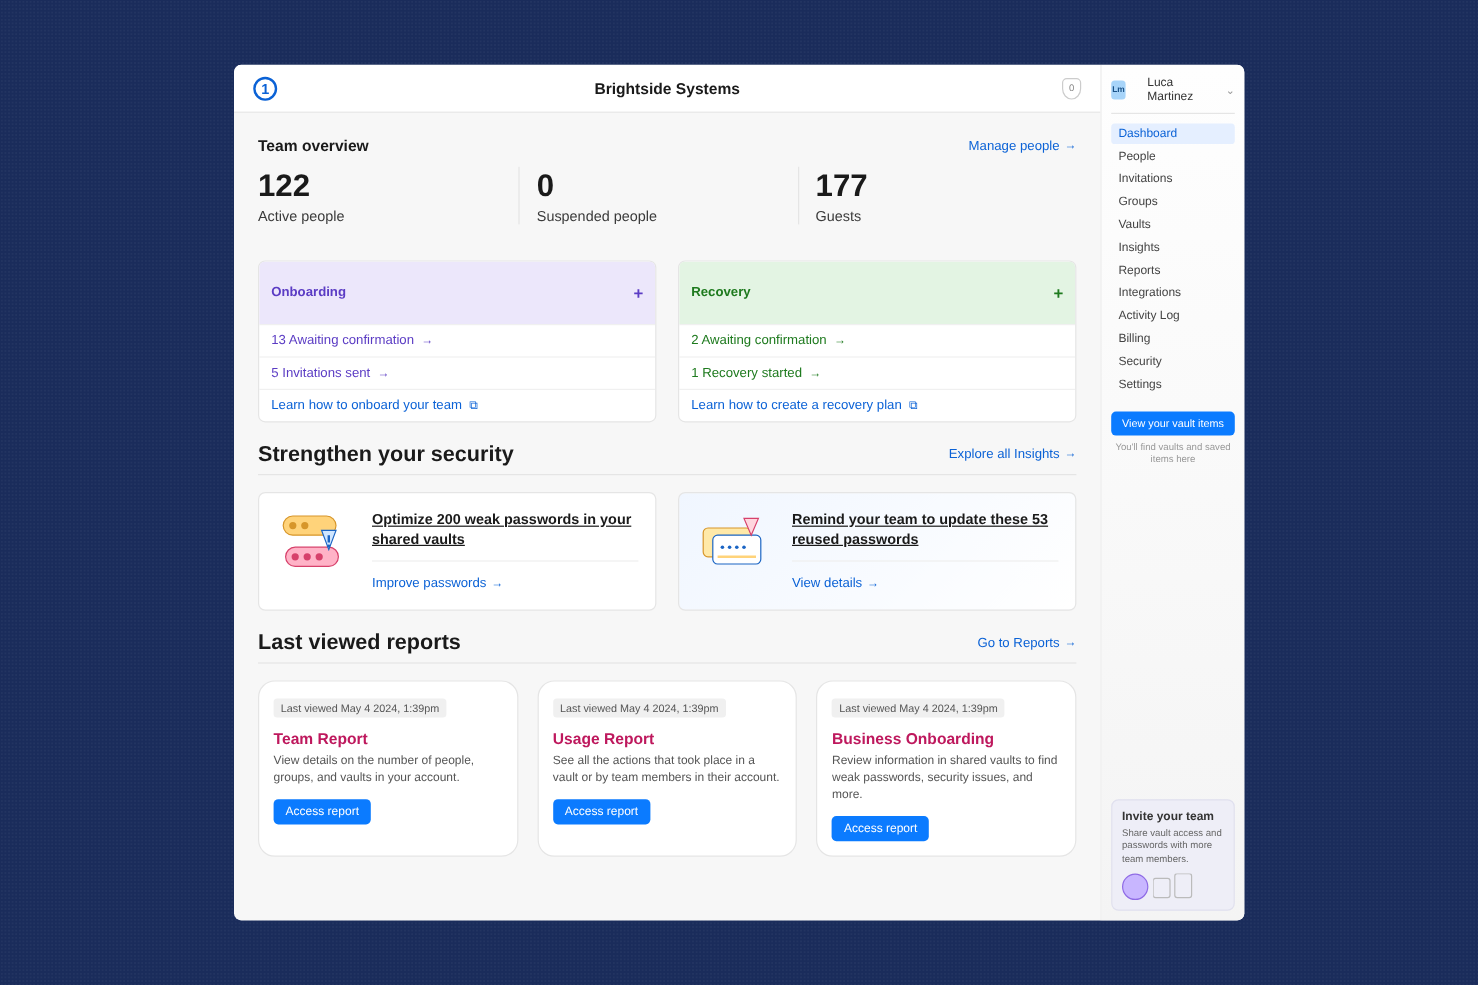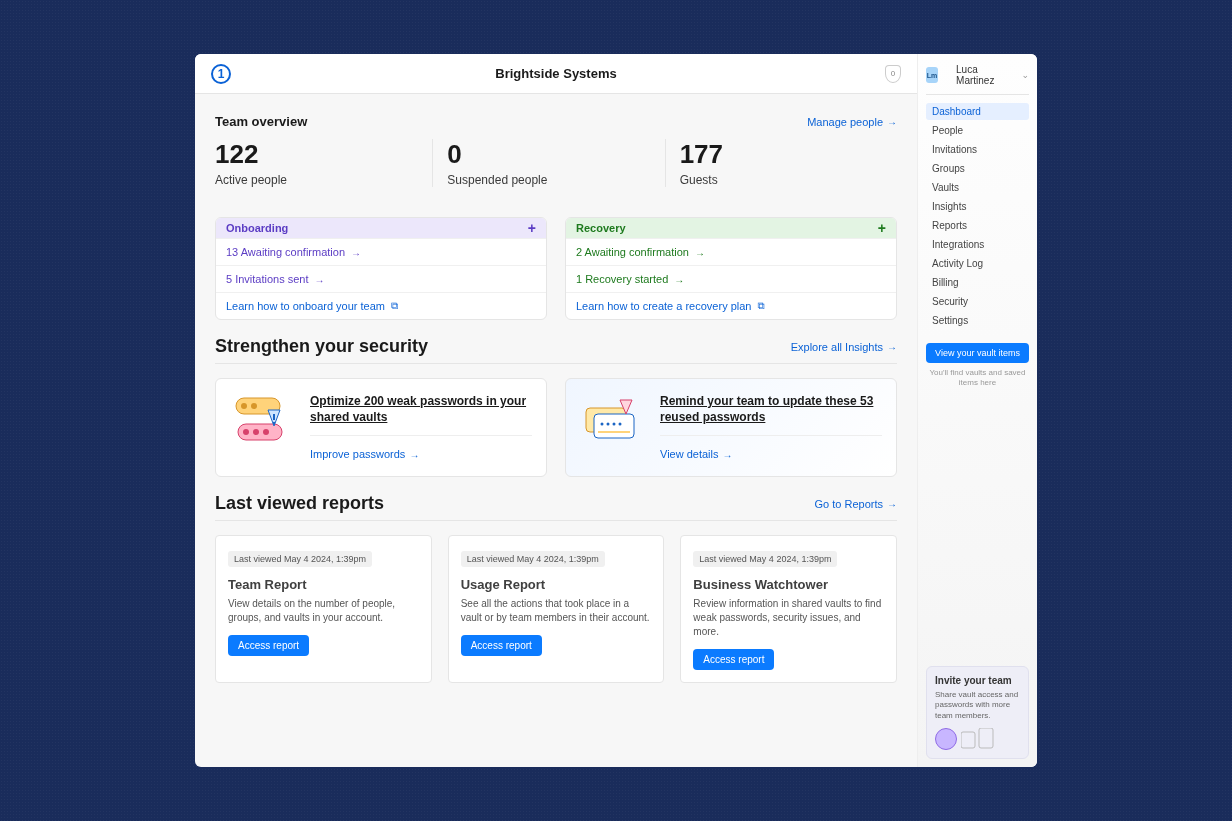--- a/index.html
+++ b/index.html
@@ -89,21 +89,21 @@
   .stat-label { font-size: 12px; color: #3a3a3a; margin-top: 3px; }
   .cards-row { display: flex; gap: 18px; margin-top: 30px; }
   .status-card {
     flex: 1;
     background: #fff;
     border: 1px solid #e5e5e5;
     border-radius: 6px;
     overflow: hidden;
   }
   .status-head {
-    padding: 2px 10px;
+    padding: 18px 10px;
     font-size: 11px;
     font-weight: 600;
     display: flex; align-items: center; justify-content: space-between;
   }
   .status-head.onb { background: #ece7fb; color: #5b3cc4; }
   .status-head.rec { background: #e3f4e3; color: #1e7a1e; }
   .plus { font-size: 14px; cursor: pointer; }
   .status-item {
     padding: 7px 10px;
     font-size: 11px;
@@ -137,32 +137,32 @@
     display:flex;align-items:center;justify-content:center;
   }
   .insight-body { flex:1; }
   .insight-title { font-size: 12px; font-weight: 600; color: #1a1a1a; line-height:1.35;text-decoration:underline; }
   .insight-divider { border-top: 1px solid #eee; margin: 10px 0 8px; }
   .reports-row { display: flex; gap: 16px; margin-top: 14px; }
   .report-card {
     flex: 1;
     background: #fff;
     border: 1px solid #e5e5e5;
-    border-radius: 4px;
+    border-radius: 14px;
     padding: 12px;
   }
   .report-chip {
     display:inline-block;
     background: #f0f0f0;
     color: #555;
     font-size: 9px;
     padding: 3px 6px;
     border-radius: 3px;
   }
-  .report-title { font-size: 13px; font-weight: 700; margin-top: 10px; color:#404040; }
+  .report-title { font-size: 13px; font-weight: 700; margin-top: 10px; color:#be185d; }
   .report-desc { font-size: 10px; color: #555; margin-top: 5px; line-height:1.4; }
   .btn-primary {
     display:inline-block;
     background: #0b7bff;
     color: #fff;
     font-size: 10px;
     font-weight: 500;
     padding: 5px 10px;
     border-radius: 4px;
     margin-top: 10px;
@@ -385,21 +385,21 @@
           <span class="btn-primary">Access report</span>
         </div>
         <div class="report-card">
           <span class="report-chip">Last viewed May 4 2024, 1:39pm</span>
           <div class="report-title">Usage Report</div>
           <div class="report-desc">See all the actions that took place in a vault or by team members in their account.</div>
           <span class="btn-primary">Access report</span>
         </div>
         <div class="report-card">
           <span class="report-chip">Last viewed May 4 2024, 1:39pm</span>
-          <div class="report-title">Business Watchtower</div>
+          <div class="report-title">Business Onboarding</div>
           <div class="report-desc">Review information in shared vaults to find weak passwords, security issues, and more.</div>
           <span class="btn-primary">Access report</span>
         </div>
       </div>
 
     </div>
   </div>
 
   <div class="sidebar">
     <div class="user-row">

